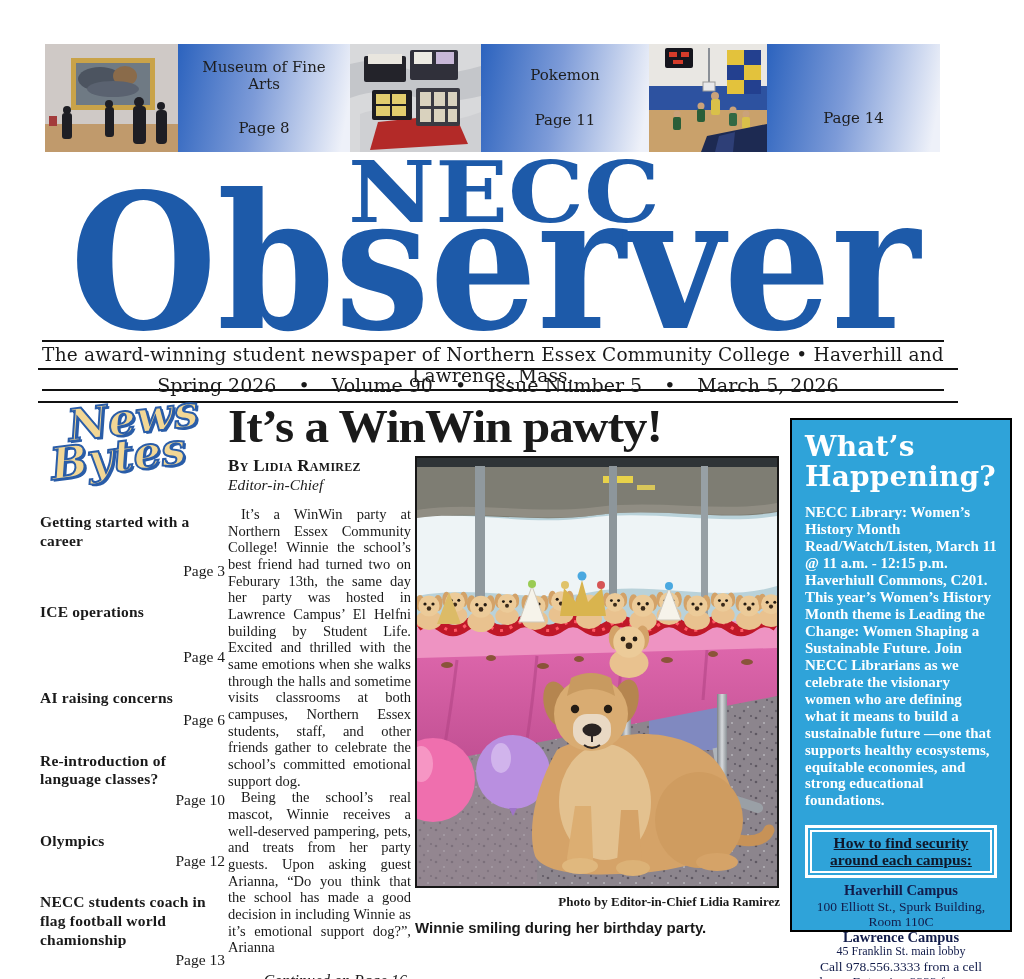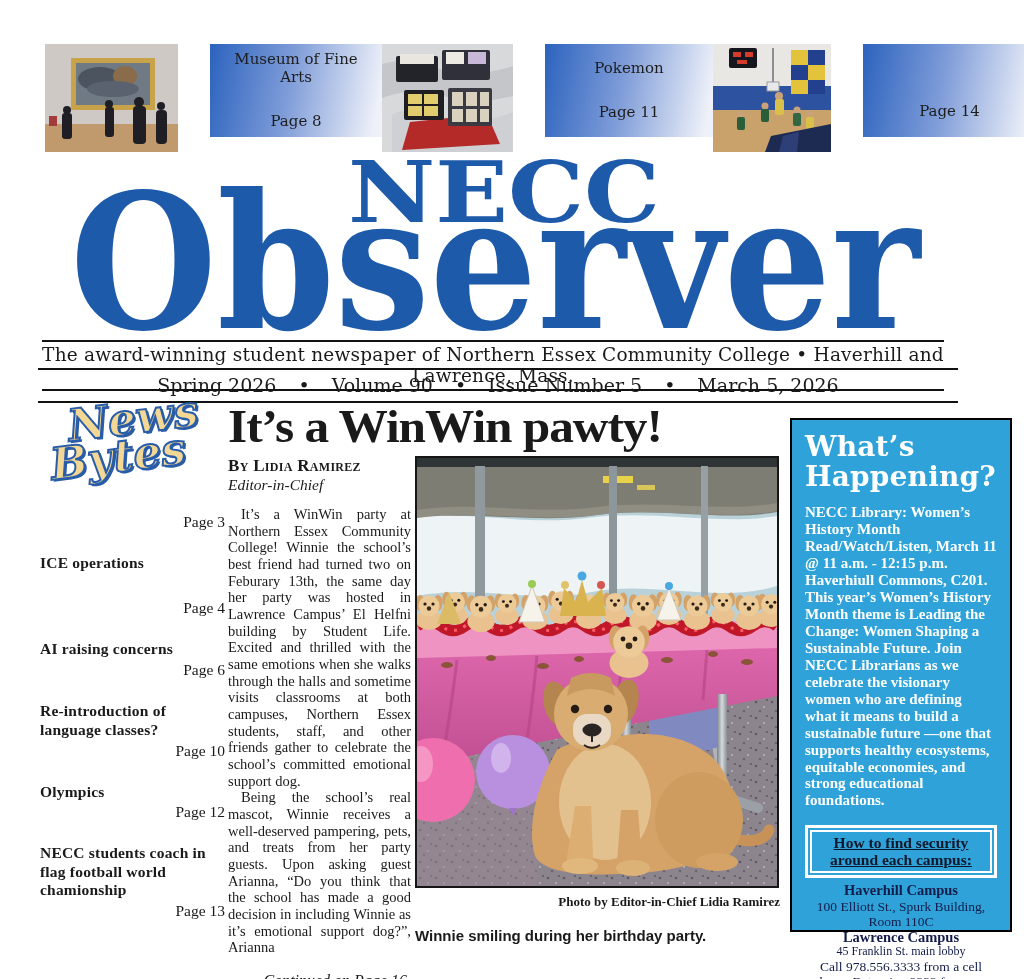--- a/index.html
+++ b/index.html
@@ -2,24 +2,24 @@
 <html><head>
 <meta charset="utf-8">
 <style>
   * { box-sizing: border-box; margin: 0; padding: 0; }
   html,body { width:1024px; height:979px; background:#fff; overflow:hidden;
     font-family:"Liberation Serif", serif; color:#1a1a1a; }
 
   
   .banner { position:absolute; left:45px; top:44px; height:108px; display:flex; }
   .teaser-photo { height:108px; overflow:hidden; flex:none; }
-  .teaser-label { height:93px; flex:none; display:flex; flex-direction:column;
+  .teaser-label { height:108px; flex:none; display:flex; flex-direction:column;
     justify-content:center; align-items:center; text-align:center;
     background:linear-gradient(100deg,#2c63be 0%, #7d9bd8 45%, #eef1f9 95%);
-    font-family:"DejaVu Serif", serif; font-size:15px; color:#1d1d1d; padding:4px 8px;margin-left:32px; }
+    font-family:"DejaVu Serif", serif; font-size:15px; color:#1d1d1d; padding:4px 8px; }
   .teaser-label .tl-title { line-height:1.15; }
   .teaser-label .tl-page { margin-top:26px;text-align:right; }
   .teaser-label.wrap2 .tl-page { margin-top:40px; }
 
   
   .masthead { position:absolute; left:0; top:150px; }
   .mast-text { font-family:"DejaVu Serif", serif; font-weight:bold; fill:#1d5aa9; }
 
   .tagline { position:absolute; left:42px; top:340px; width:902px; text-align:center;
     border-top:2px solid #111; border-bottom:2px solid #111; padding:2px 0 3px;
@@ -54,21 +54,21 @@
   .txtcol { width:187px; flex:none; padding-right:4px; }
   .photocol { width:365px; flex:none; }
   .byline { font-weight:bold; font-size:17px; font-variant:small-caps; letter-spacing:.3px; }
   .byrole { font-style:italic; font-size:15.5px; margin-bottom:12px; }
   .body-text p { font-size:14.5px; line-height:1.15; text-align:justify; text-indent:13px; }
   .continued { font-style:italic; font-size:16px; text-align:right; margin-top:16px; padding-right:4px; }
 
   .photo-frame { border:2px solid #161616; width:364px; height:432px; background:#cfd6da; }
   .photo-credit { font-weight:bold; font-size:13px; text-align:right; margin-top:6px; }
   .photo-caption { font-family:"Liberation Sans", sans-serif; font-weight:bold;
-    font-size:15px; margin-top:17px; }
+    font-size:15px; margin-top:9px; }
 
   
   .happening { width:222px; height:514px; margin-top:11px; background:#2fa3d9;
     border:2px solid #000; padding:12px 13px 10px; color:#fff; }
   .wh-title { font-family:"DejaVu Serif", serif; font-weight:bold; font-size:28px;
     line-height:1.08; margin-bottom:12px; letter-spacing:.2px; }
   .wh-body p { font-weight:bold; font-size:15px; line-height:1.13; }
   .sec-outer { border:3px solid #fff; padding:2px; margin-top:16px; }
   .sec-inner { border:2px solid #fff; padding:2px 2px 3px; }
   .sec-title { color:#0f172a; font-weight:bold; font-size:15.5px; line-height:1.1;
@@ -195,20 +195,21 @@
 
 <div class="content">
 
   <div class="col-left">
     <div class="nb-logo">
       <span class="l1">News</span>
       <span class="l2">Bytes</span>
     </div>
     <div class="nb-list">
       <div class="nb-item">
+        <div class="nb-title">Getting started with a  career</div>
         <div class="nb-page">Page 3</div>
       </div>
       <div class="nb-item">
         <div class="nb-title">ICE operations</div>
         <div class="nb-page" style="margin-top:26px">Page 4</div>
       </div>
       <div class="nb-item">
         <div class="nb-title">AI raising concerns</div>
         <div class="nb-page" style="margin-top:3px">Page 6</div>
       </div>

